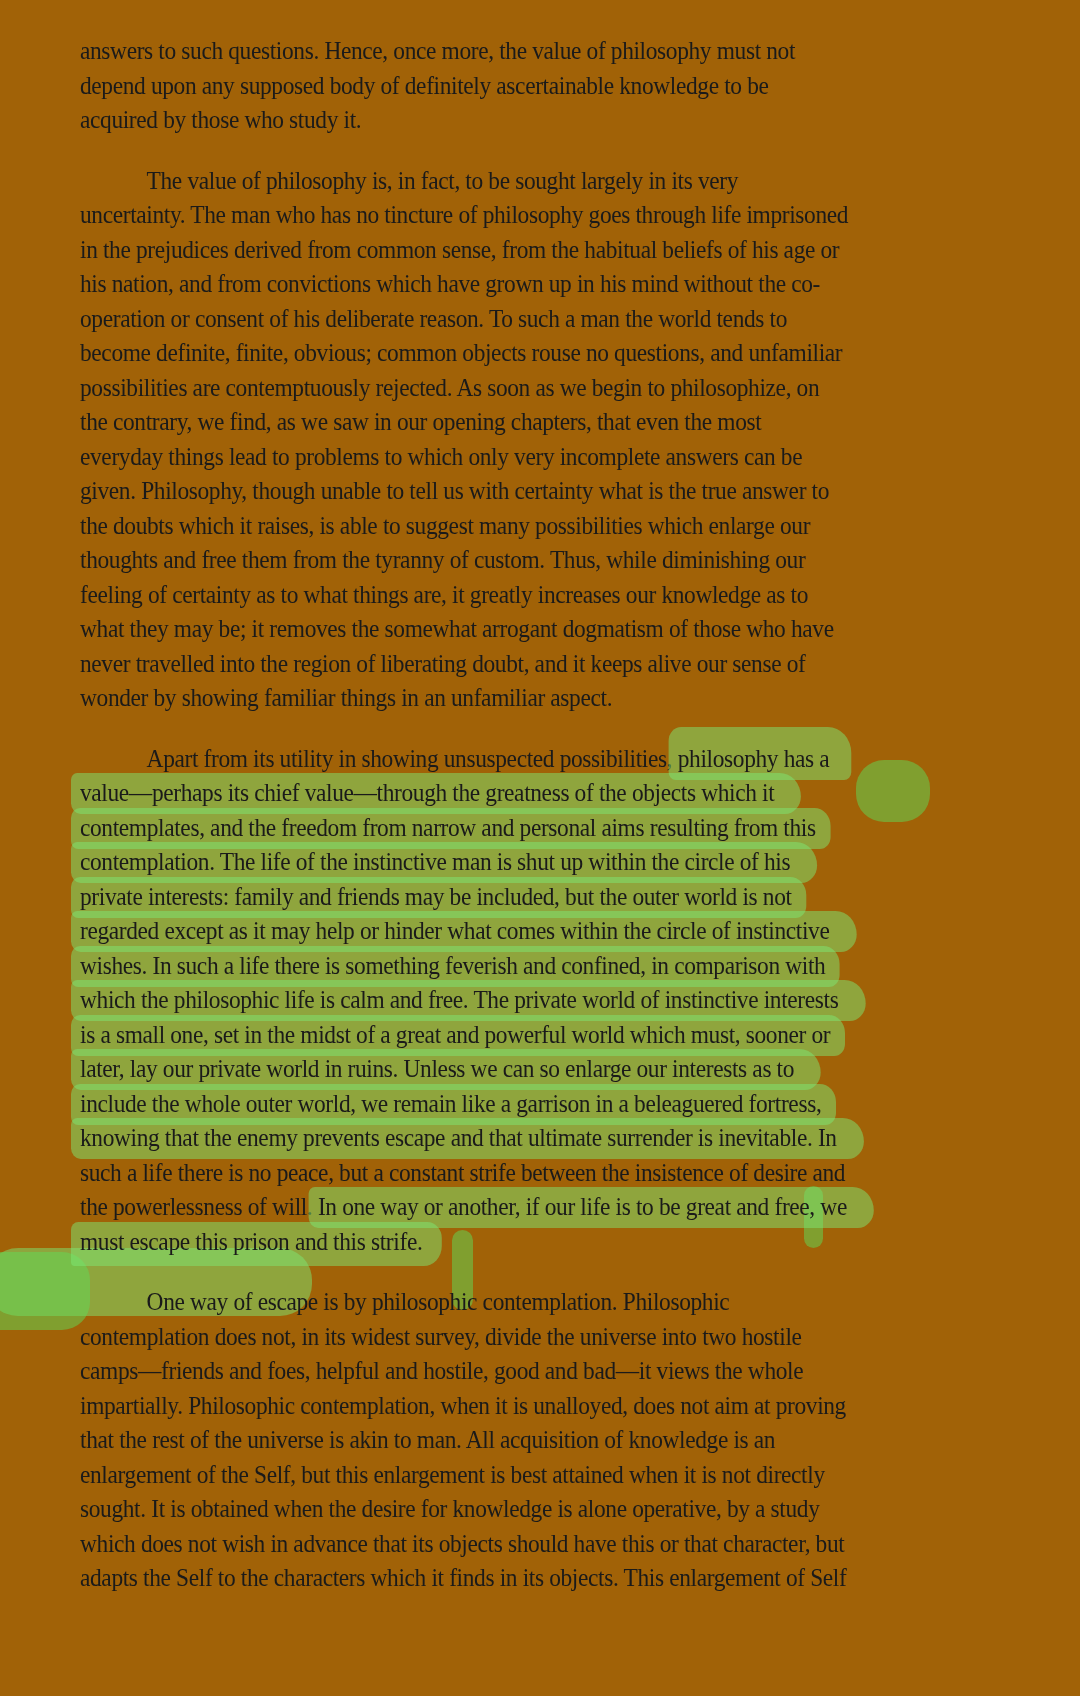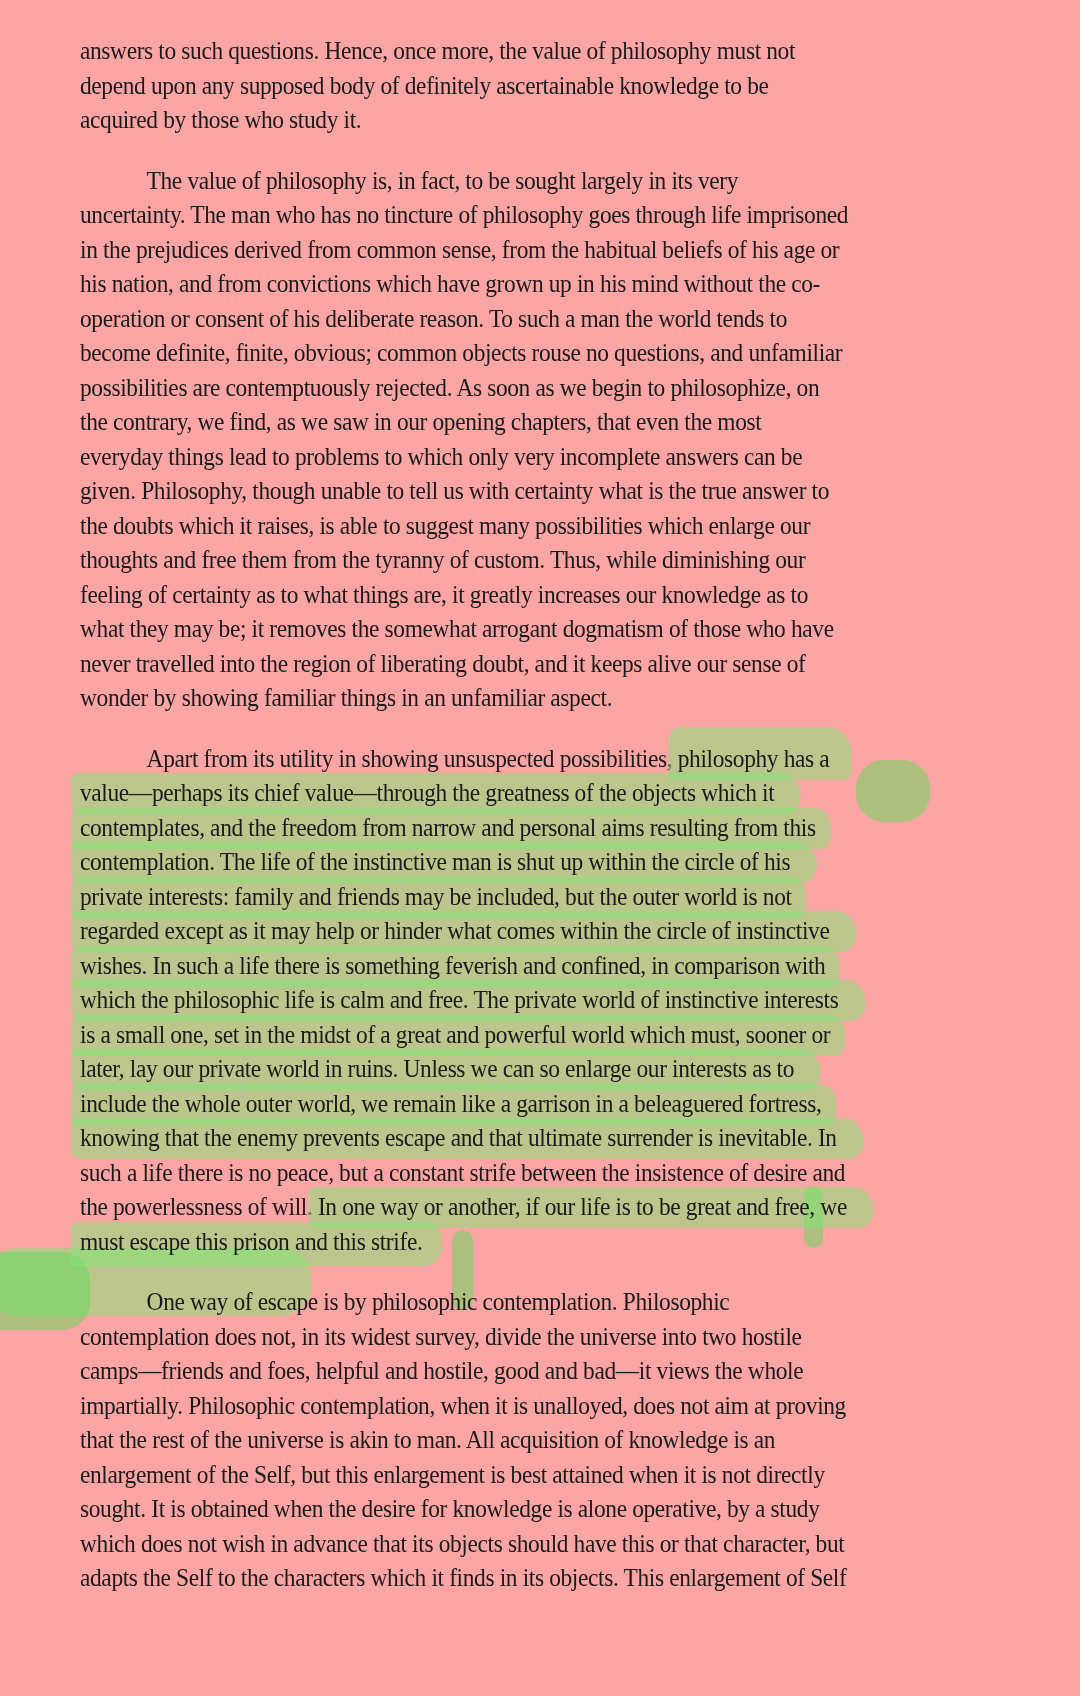--- a/index.html
+++ b/index.html
@@ -54,21 +54,21 @@
   .hl-end{
     padding-right:22px;margin-right:-22px;
     padding-bottom:10px;margin-bottom:-10px;
     border-radius:8px 16px 20px 4px;
   }
   .plain{background:transparent;}
 </style>
 </head>
 <body>
 
-<div id="page" style="background: #fca5a5;">
+<div id="page" style="background: #a16207;">
 
   <div class="decor d-blob-right"></div>
   <div class="decor d-blob-left"></div>
   <div class="decor d-blob-left-dark"></div>
   <div class="decor d-vstroke-prison"></div>
   <div class="decor d-vstroke-right"></div>
 
   <div id="text-column">
       <div class="paragraph">
         <div class="line"><span class="plain">answers to such questions. Hence, once more, the value of philosophy must not</span></div>

